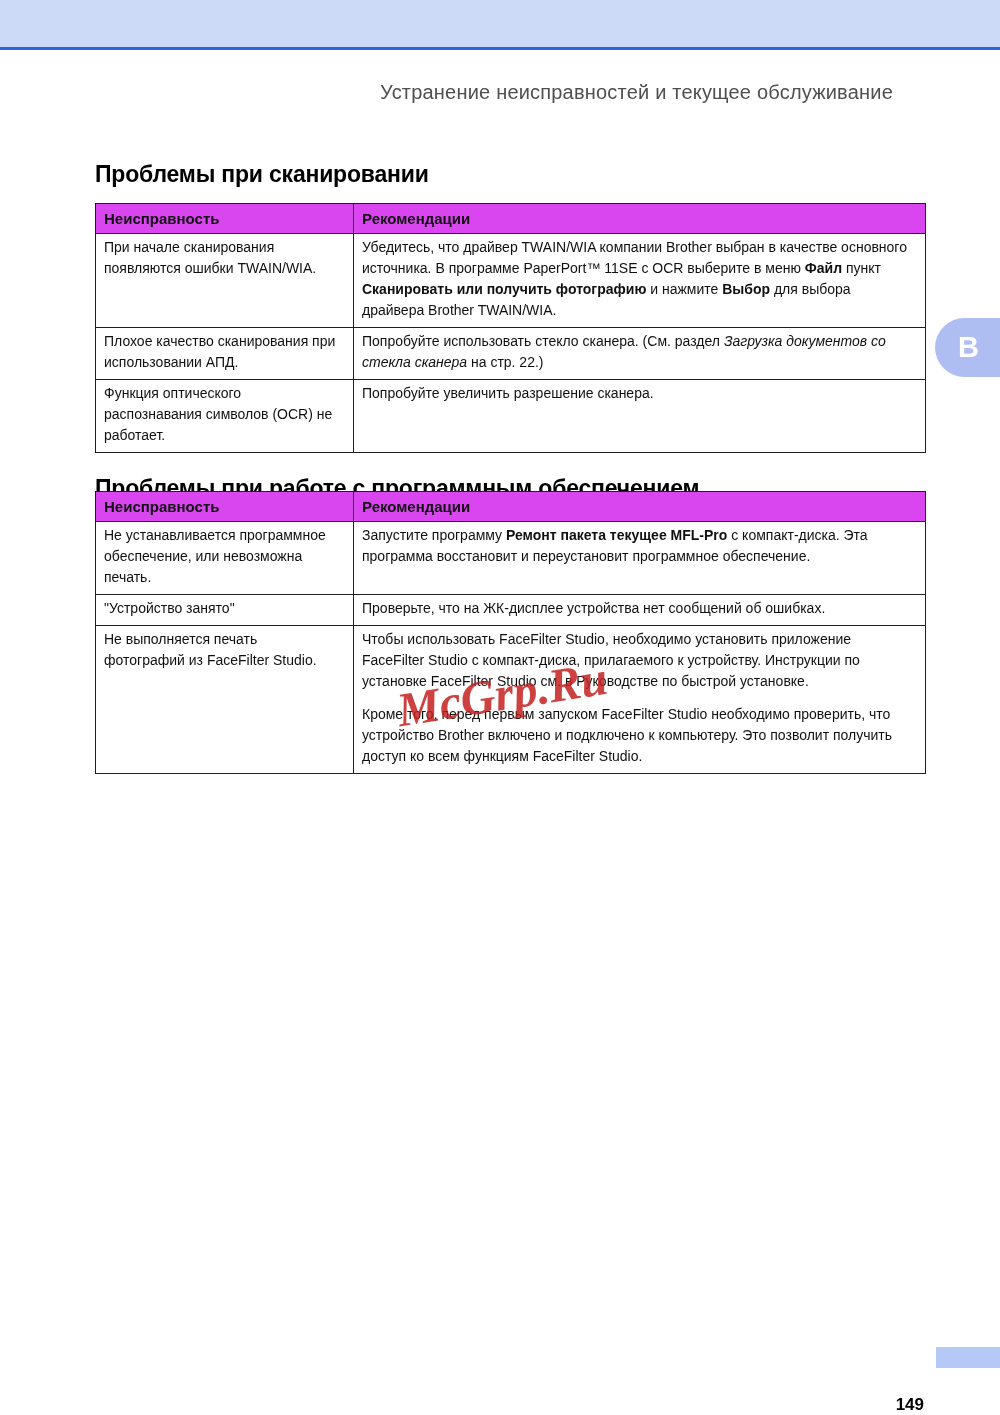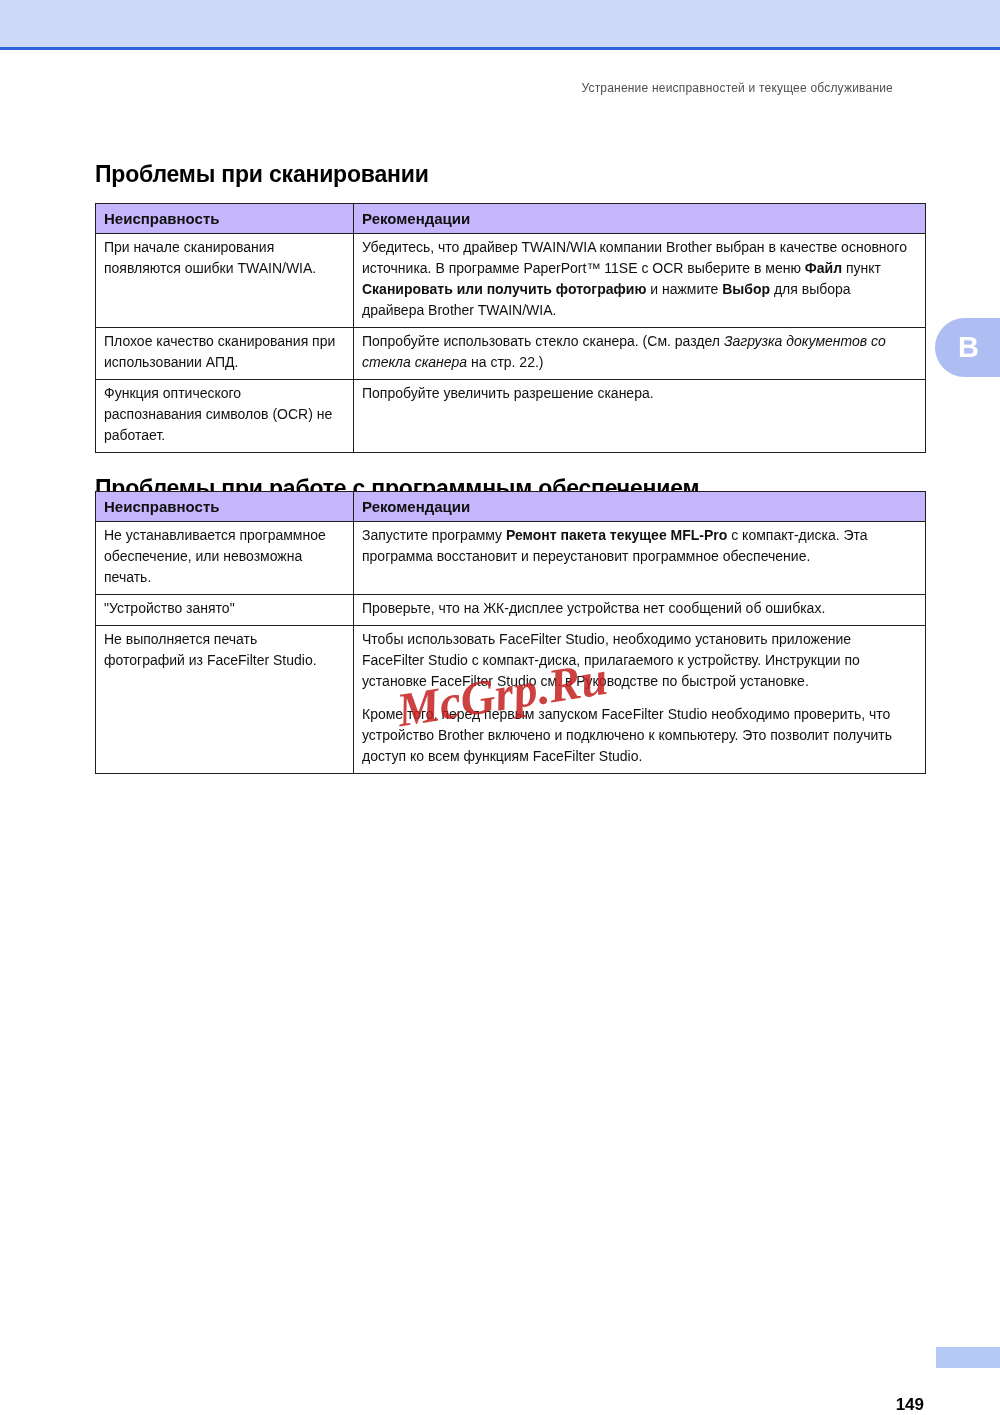--- a/index.html
+++ b/index.html
@@ -20,21 +20,21 @@
     width: 1000px;
     height: 50px;
     background: #ccd9f7;
     border-bottom: 3px solid #2e65de;
   }
 
   .running-header {
     position: absolute;
     top: 81px;
     right: 107px;
-    font-size: 12px;
+    font-size: 20px;
     color: #4f4f4f;
     letter-spacing: 0.2px;
   }
 
   .section-heading {
     position: absolute;
     left: 95px;
     font-size: 23px;
     font-weight: bold;
     color: #000000;
@@ -56,21 +56,21 @@
   table.trouble th, table.trouble td {
     border: 1px solid #1f1f1f;
     vertical-align: top;
     text-align: left;
     font-size: 14px;
     line-height: 21px;
     color: #101010;
     padding: 3px 12px 6px 8px;
   }
   table.trouble th {
-    background: #c4b5fd;
+    background: #d946ef;
     font-size: 15px;
     font-weight: bold;
     padding-top: 4px;
     padding-bottom: 4px;
   }
   col.c-problem { width: 258px; }
 
   .cell-par + .cell-par { margin-top: 12px; }
 
   .watermark {

